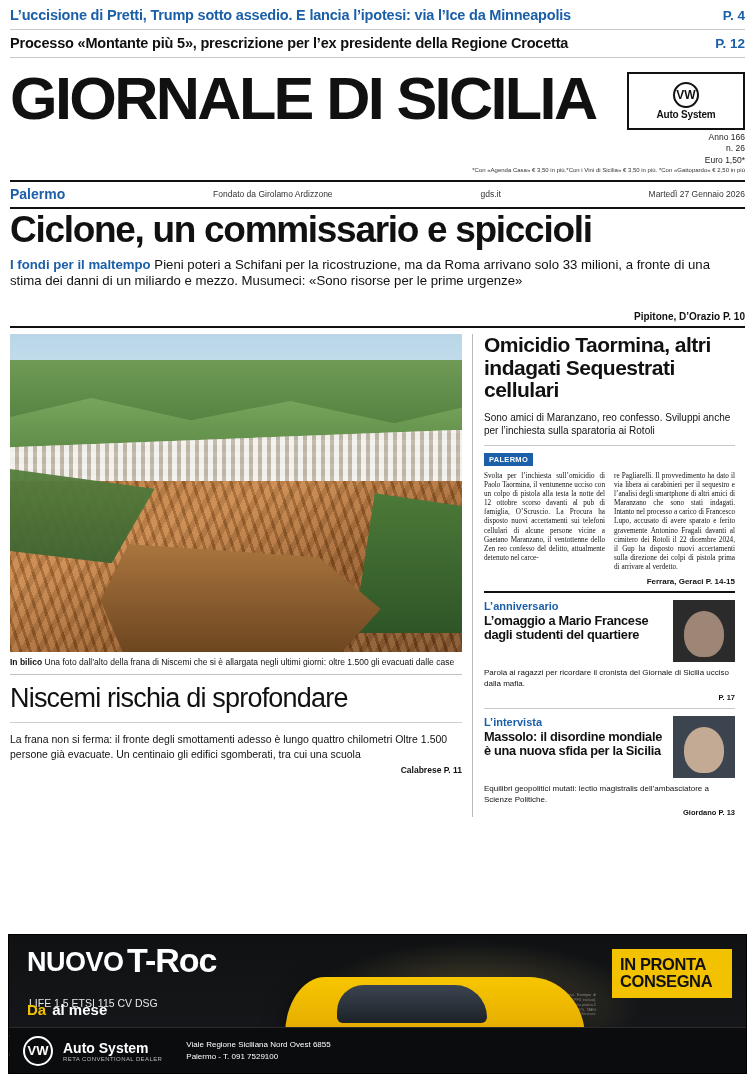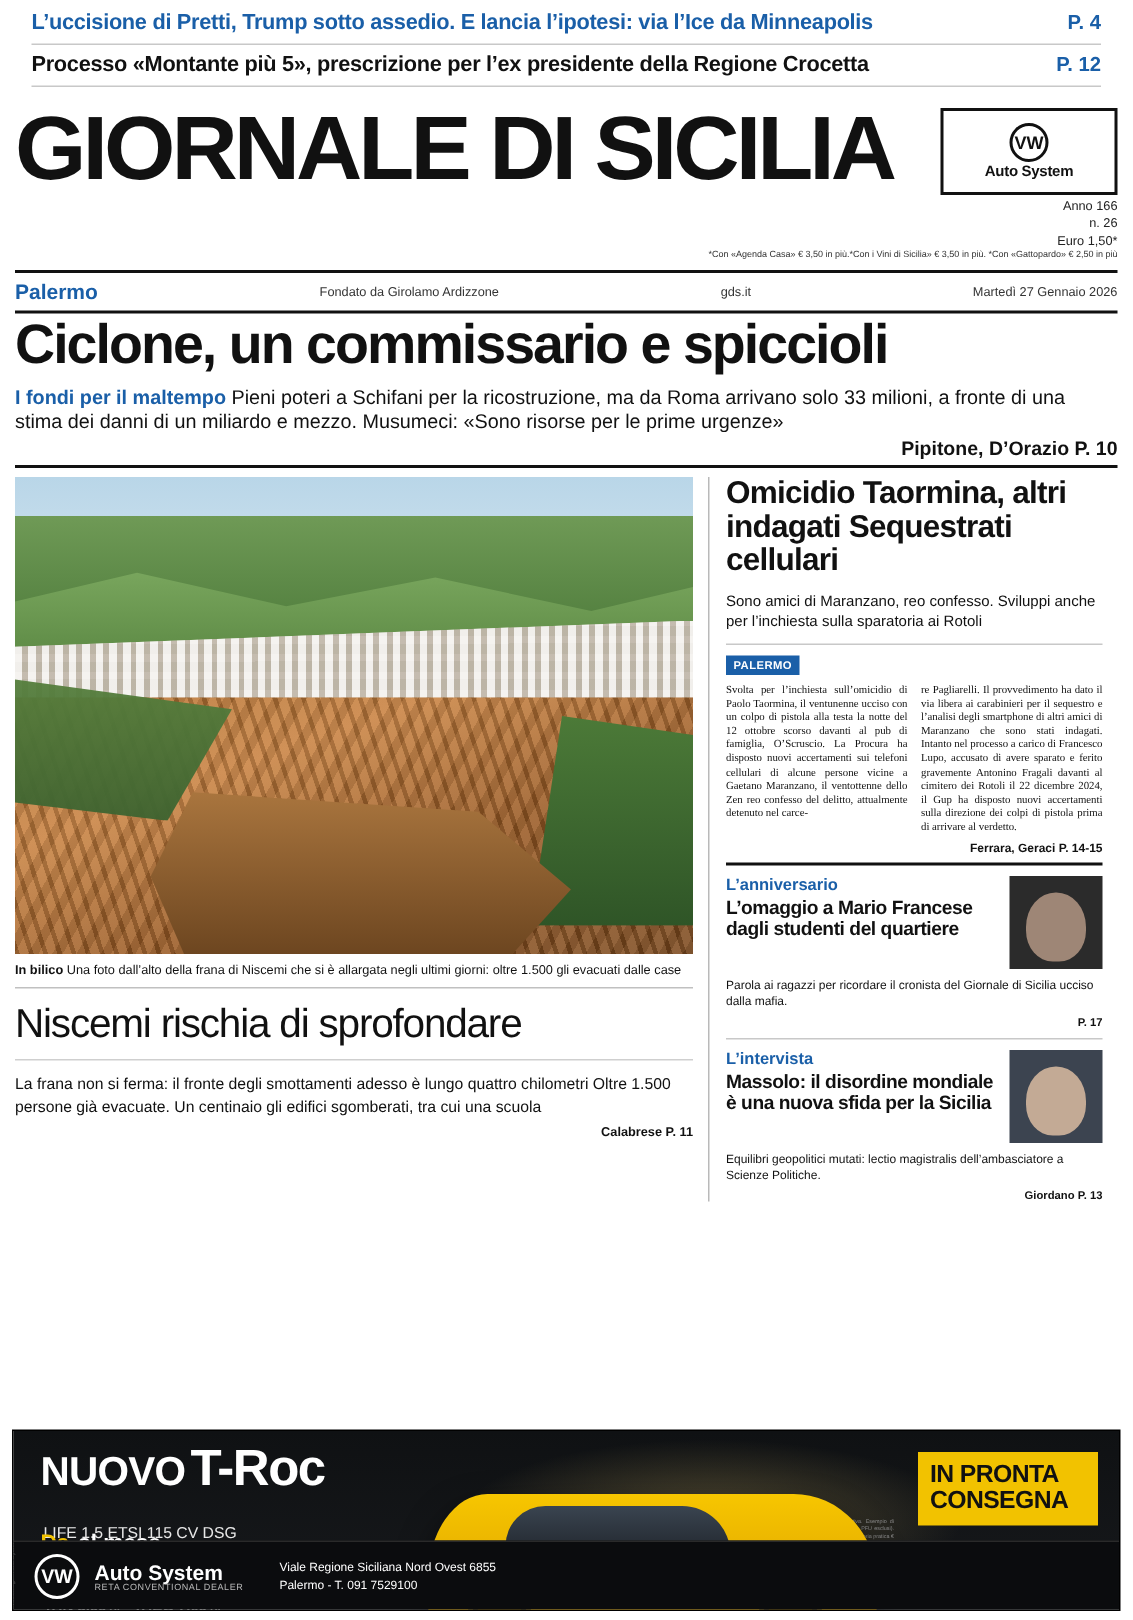--- a/index.html
+++ b/index.html
@@ -6,21 +6,21 @@
   body {
     width: 755px; height: 1080px;
     background: #ffffff;
     font-family: "Liberation Sans", sans-serif;
     color: #111;
     overflow: hidden;
   }
   .page { width: 755px; height: 1080px; position: relative; }
 
   
-  .teasers { padding: 0 21px; text-align: center; }
+  .teasers { padding: 0 10px; text-align: center; }
   .teaser {
     display: flex; align-items: baseline; justify-content: space-between;
     border-bottom: 1px solid #c8c8c8;
     padding: 5px 0 6px 0;
   }
   .teaser:first-child { padding-top: 7px; }
   .teaser-text { font-weight: bold; font-size: 14.5px; letter-spacing: -0.2px; }
   .teaser-0 .teaser-text { color: #1a5fa8; }
   .teaser-1 .teaser-text { color: #111; }
   .teaser-2 .teaser-text { color: #111; font-weight: normal; }
@@ -77,22 +77,22 @@
   .lead { padding: 2px 10px 0 10px; }
   .lead h1 {
     font-size: 37px; font-weight: bold; letter-spacing: -1.3px;
     line-height: 1.0;
   }
   .lead-sub {
     margin-top: 9px; font-size: 13.2px; line-height: 1.28;
   }
   .lead-sub .kicker { color: #1a5fa8; font-weight: bold; }
   .lead-credit {
-    text-align: right; font-size: 13px; font-weight: bold;
-    margin-top: 1px; padding-bottom: 4px;
+    text-align: right; font-size: 10px; font-weight: bold;
+    margin-top: 21px; padding-bottom: 4px;
   }
   .rule-black { border-top: 2px solid #111; margin: 0 10px; }
 
   
   .body-cols { display: flex; padding: 0 10px; margin-top: 6px; }
   .col-left { width: 463px; padding-right: 10px; border-right: 1px solid #b9b9b9; }
   .col-right { width: 262px; padding-left: 11px; }
 
   .left-kicker { color: #1a5fa8; font-weight: bold; font-size: 10.5px; margin-bottom: 6px; }
 
@@ -195,21 +195,21 @@
   .portrait { width: 62px; height: 62px; flex: 0 0 62px; background: #2b2b2b; position: relative; overflow: hidden; }
   .portrait:after {
     content: ""; position: absolute; left: 18%; top: 18%; width: 64%; height: 74%;
     border-radius: 50% 50% 45% 45%; background: #9e8676;
   }
   .portrait.p2 { background: #3c4450; }
   .portrait.p2:after { background: #c3aa95; }
 
   
   .ad {
-    position: absolute; left: 8px; right: 8px; bottom: 6px; height: 121px;
+    position: absolute; left: 8px; right: 8px; bottom: 6px; height: 140px;
     background: linear-gradient(#0f1113, #17191c);
     overflow: hidden; border: 1px solid #000;
   }
   .ad .glow { position: absolute; right: 14%; top: 4%; width: 46%; height: 92%;
     background: radial-gradient(ellipse at center, rgba(255,220,120,0.28), rgba(0,0,0,0) 70%); }
   .ad-title {
     position: absolute; left: 18px; top: 12px; color: #fff;
     font-size: 27px; font-weight: bold; letter-spacing: -0.5px;
   }
   .ad-model {

